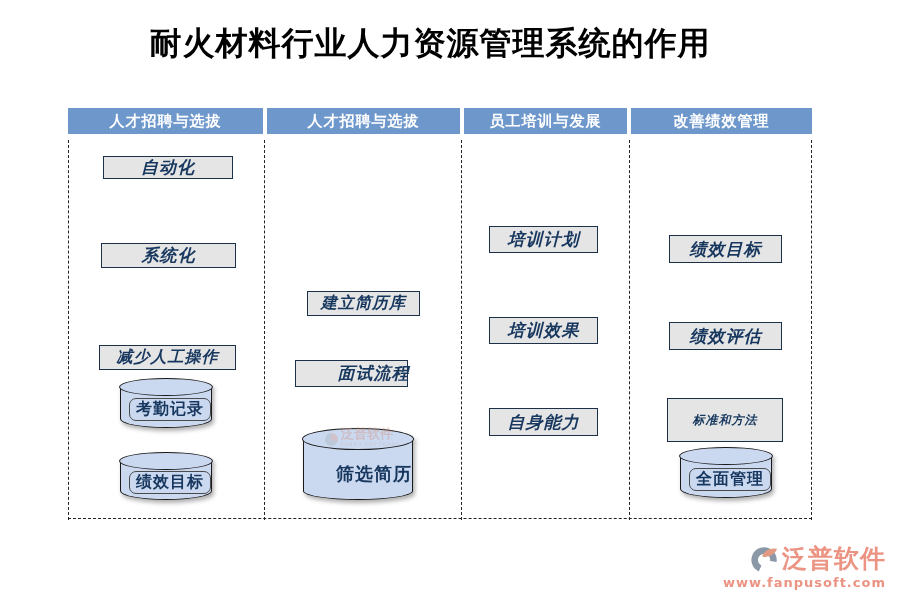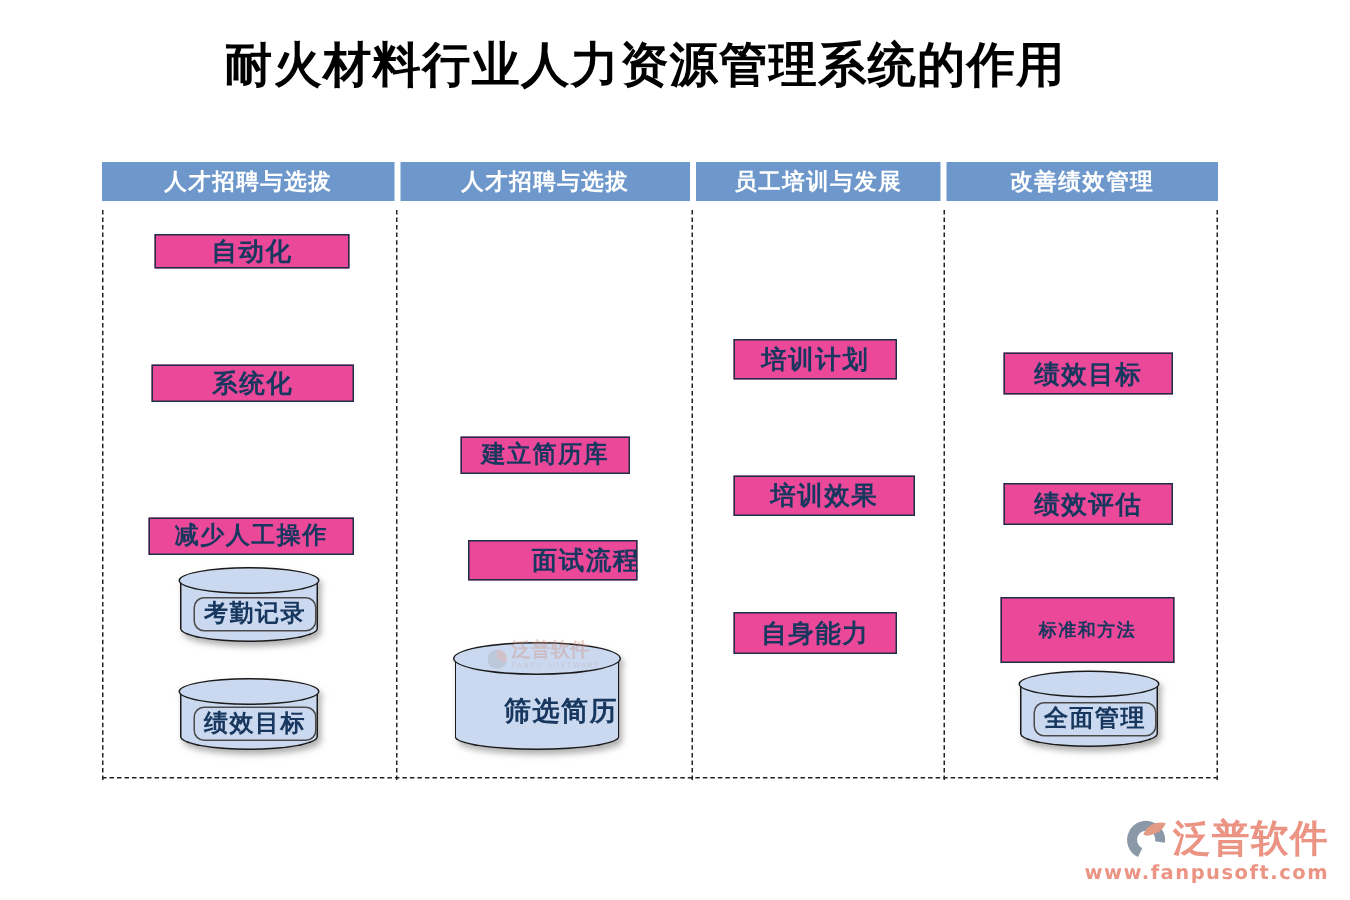--- a/index.html
+++ b/index.html
@@ -44,34 +44,34 @@
     border-left:1.5px dashed var(--dash-color);
   }
   #vl1{left:68px;}#vl2{left:264px;}#vl3{left:461px;}#vl4{left:629px;}#vl5{left:811px;}
   .hline{
     position:absolute;top:518px;left:68px;width:744px;height:0;
     border-top:1.5px dashed var(--dash-color);
   }
   
   .node{
     position:absolute;
-    background:#ec4899;
+    background:#e5e5e5;
     border:1.5px solid #1C3048;
     color:var(--node-text);
     font-weight:bold;font-size:17px;
     display:flex;align-items:center;justify-content:center;
-    letter-spacing:1px;white-space:nowrap;
+    letter-spacing:1px;white-space:nowrap;font-style:italic;
   }
   #b-auto {left:103px;top:156px;width:130px;height:23px;}
   #b-sys  {left:101px;top:243px;width:135px;height:25px;}
   #b-manual{left:99px;top:345px;width:137px;height:25px;font-size:16px;}
   #b-resume-lib{left:307px;top:291px;width:113px;height:25px;font-size:16px;}
-  #b-interview {left:312px;top:360px;width:113px;height:27px;padding-left:44px;}
+  #b-interview {left:295px;top:360px;width:113px;height:27px;padding-left:44px;}
   #b-train-plan  {left:489px;top:226px;width:109px;height:27px;}
-  #b-train-effect{left:489px;top:317px;width:121px;height:27px;}
+  #b-train-effect{left:489px;top:317px;width:109px;height:27px;}
   #b-self-ability{left:489px;top:408px;width:109px;height:28px;}
   #b-perf-goal{left:669px;top:235px;width:113px;height:28px;}
   #b-perf-eval{left:669px;top:322px;width:113px;height:28px;}
   #b-standards{left:667px;top:398px;width:116px;height:44px;font-size:12px;}
   
   .cyl{
     position:absolute;
     background:var(--cylinder-fill);
     border:1.6px solid #1a1a1a;border-top:none;
     border-radius:0 0 50% 50% / 0 0 9px 9px;

